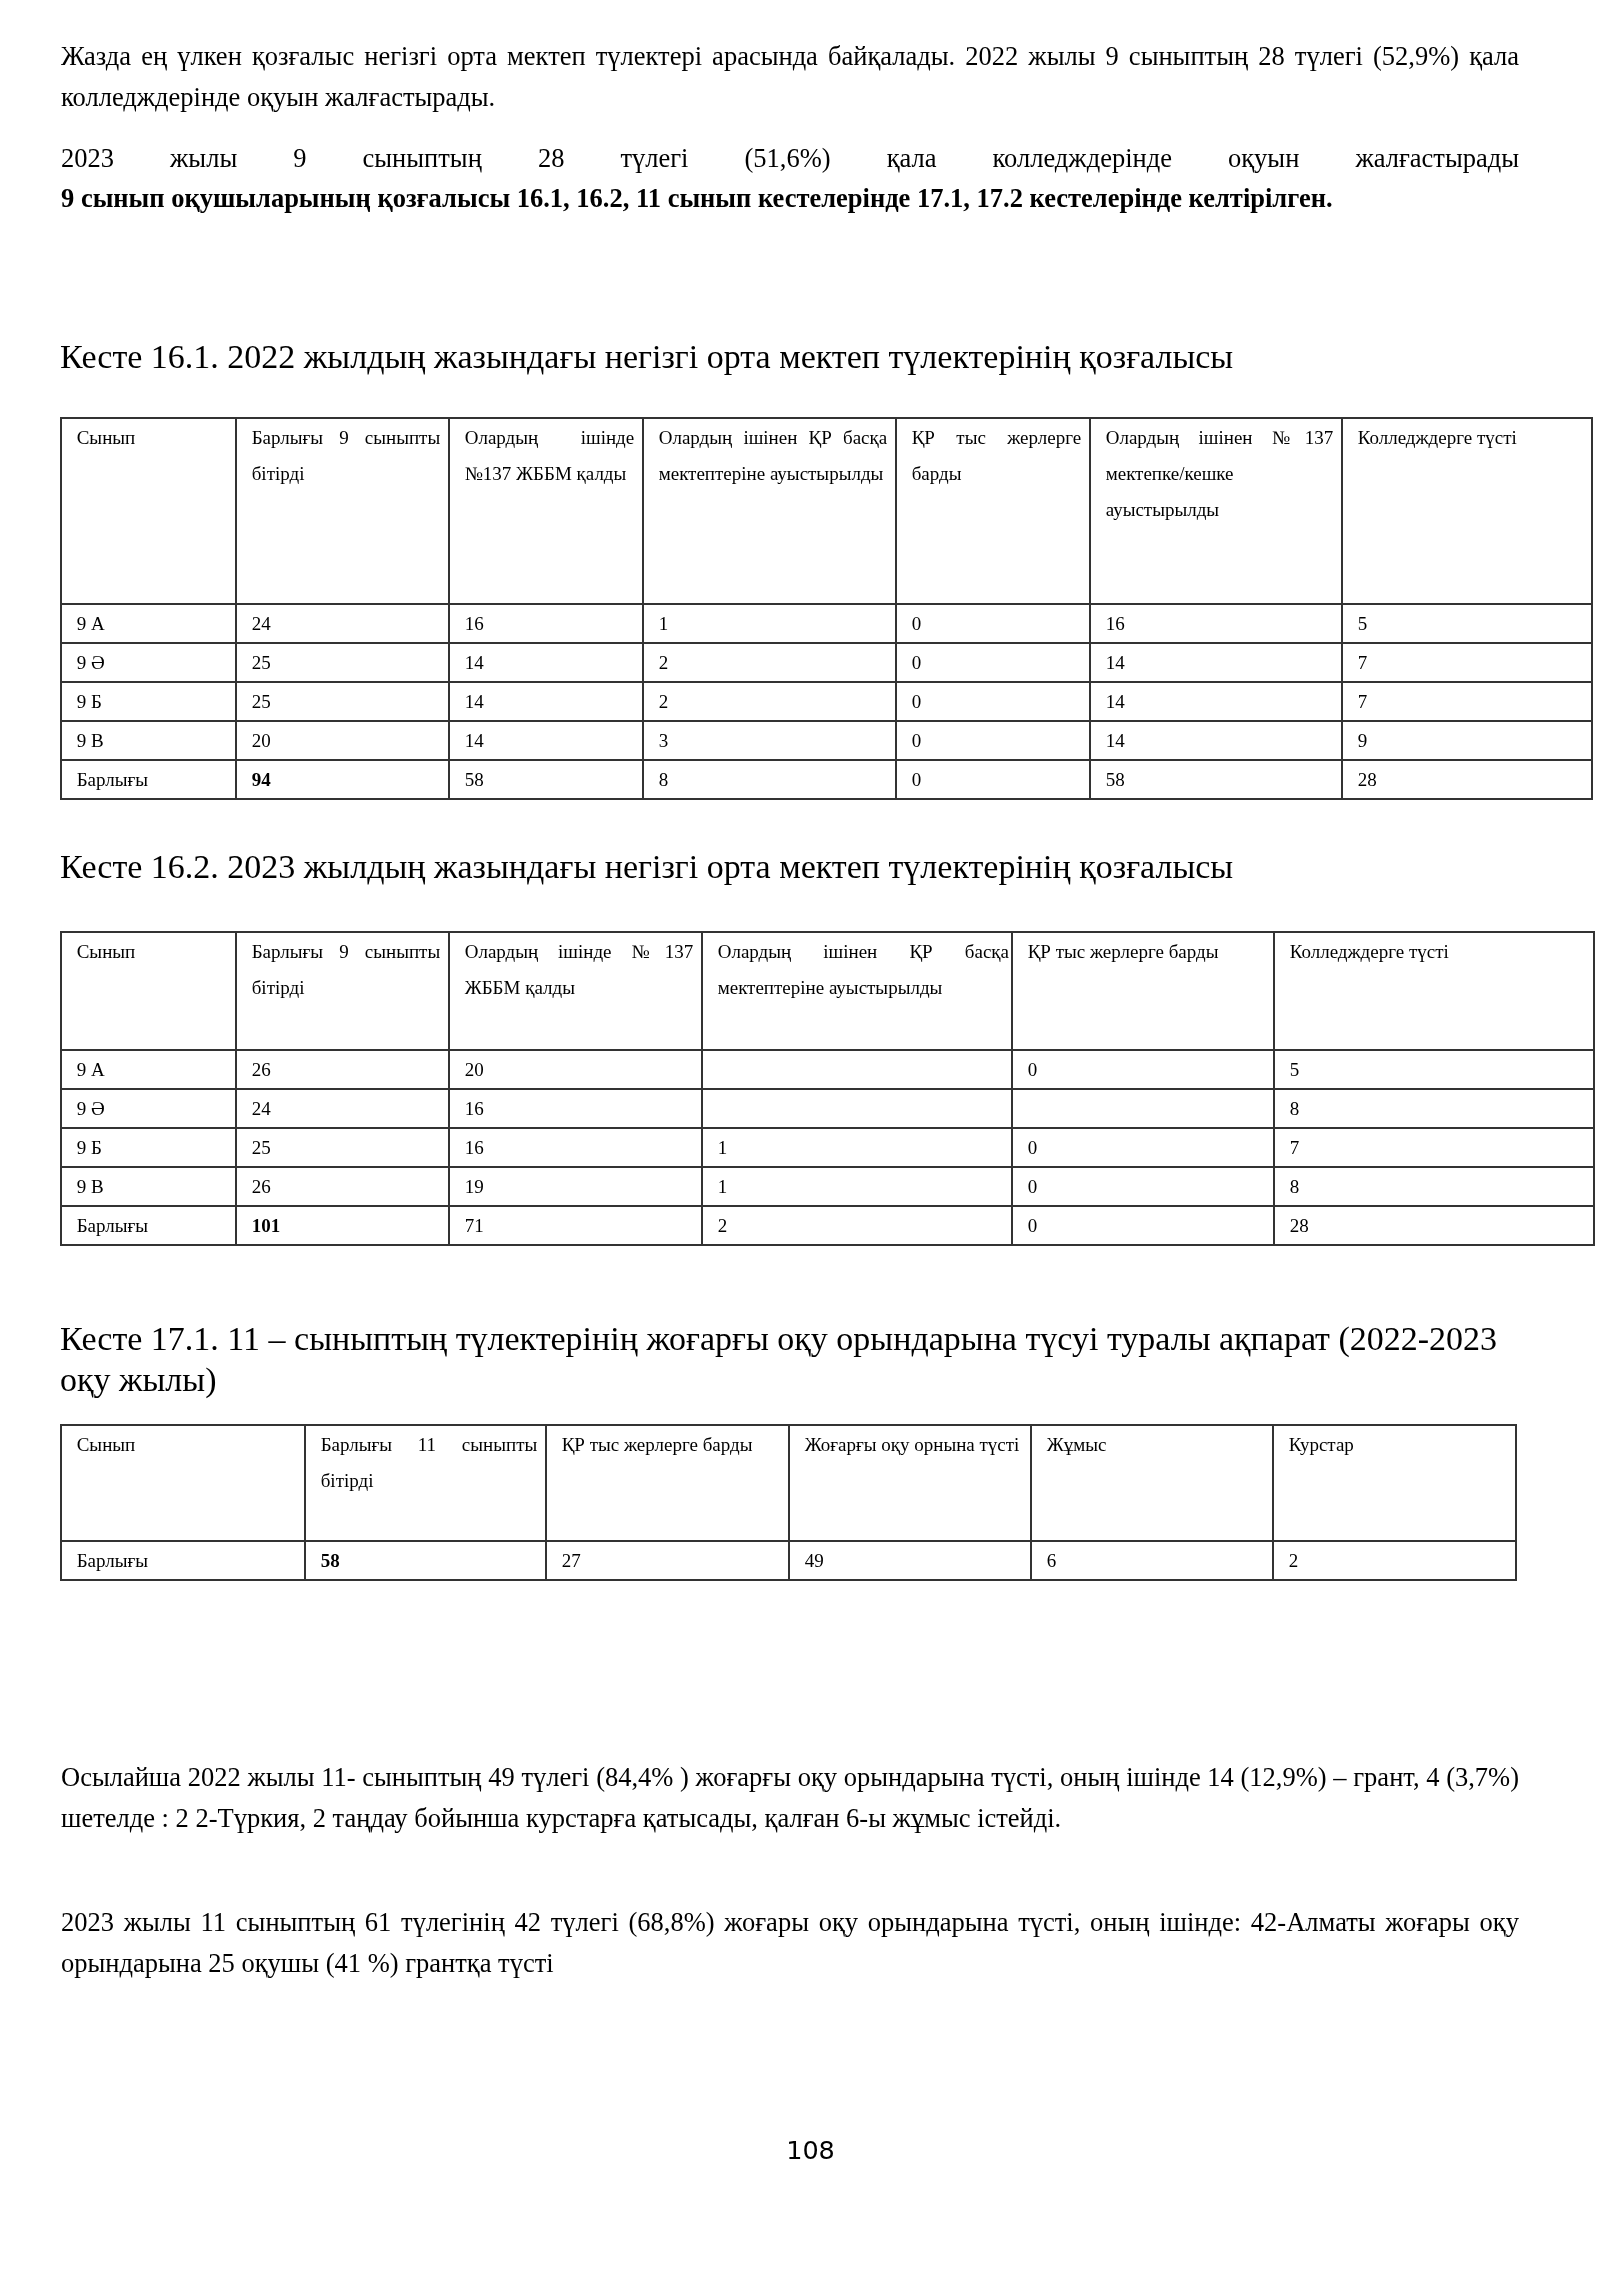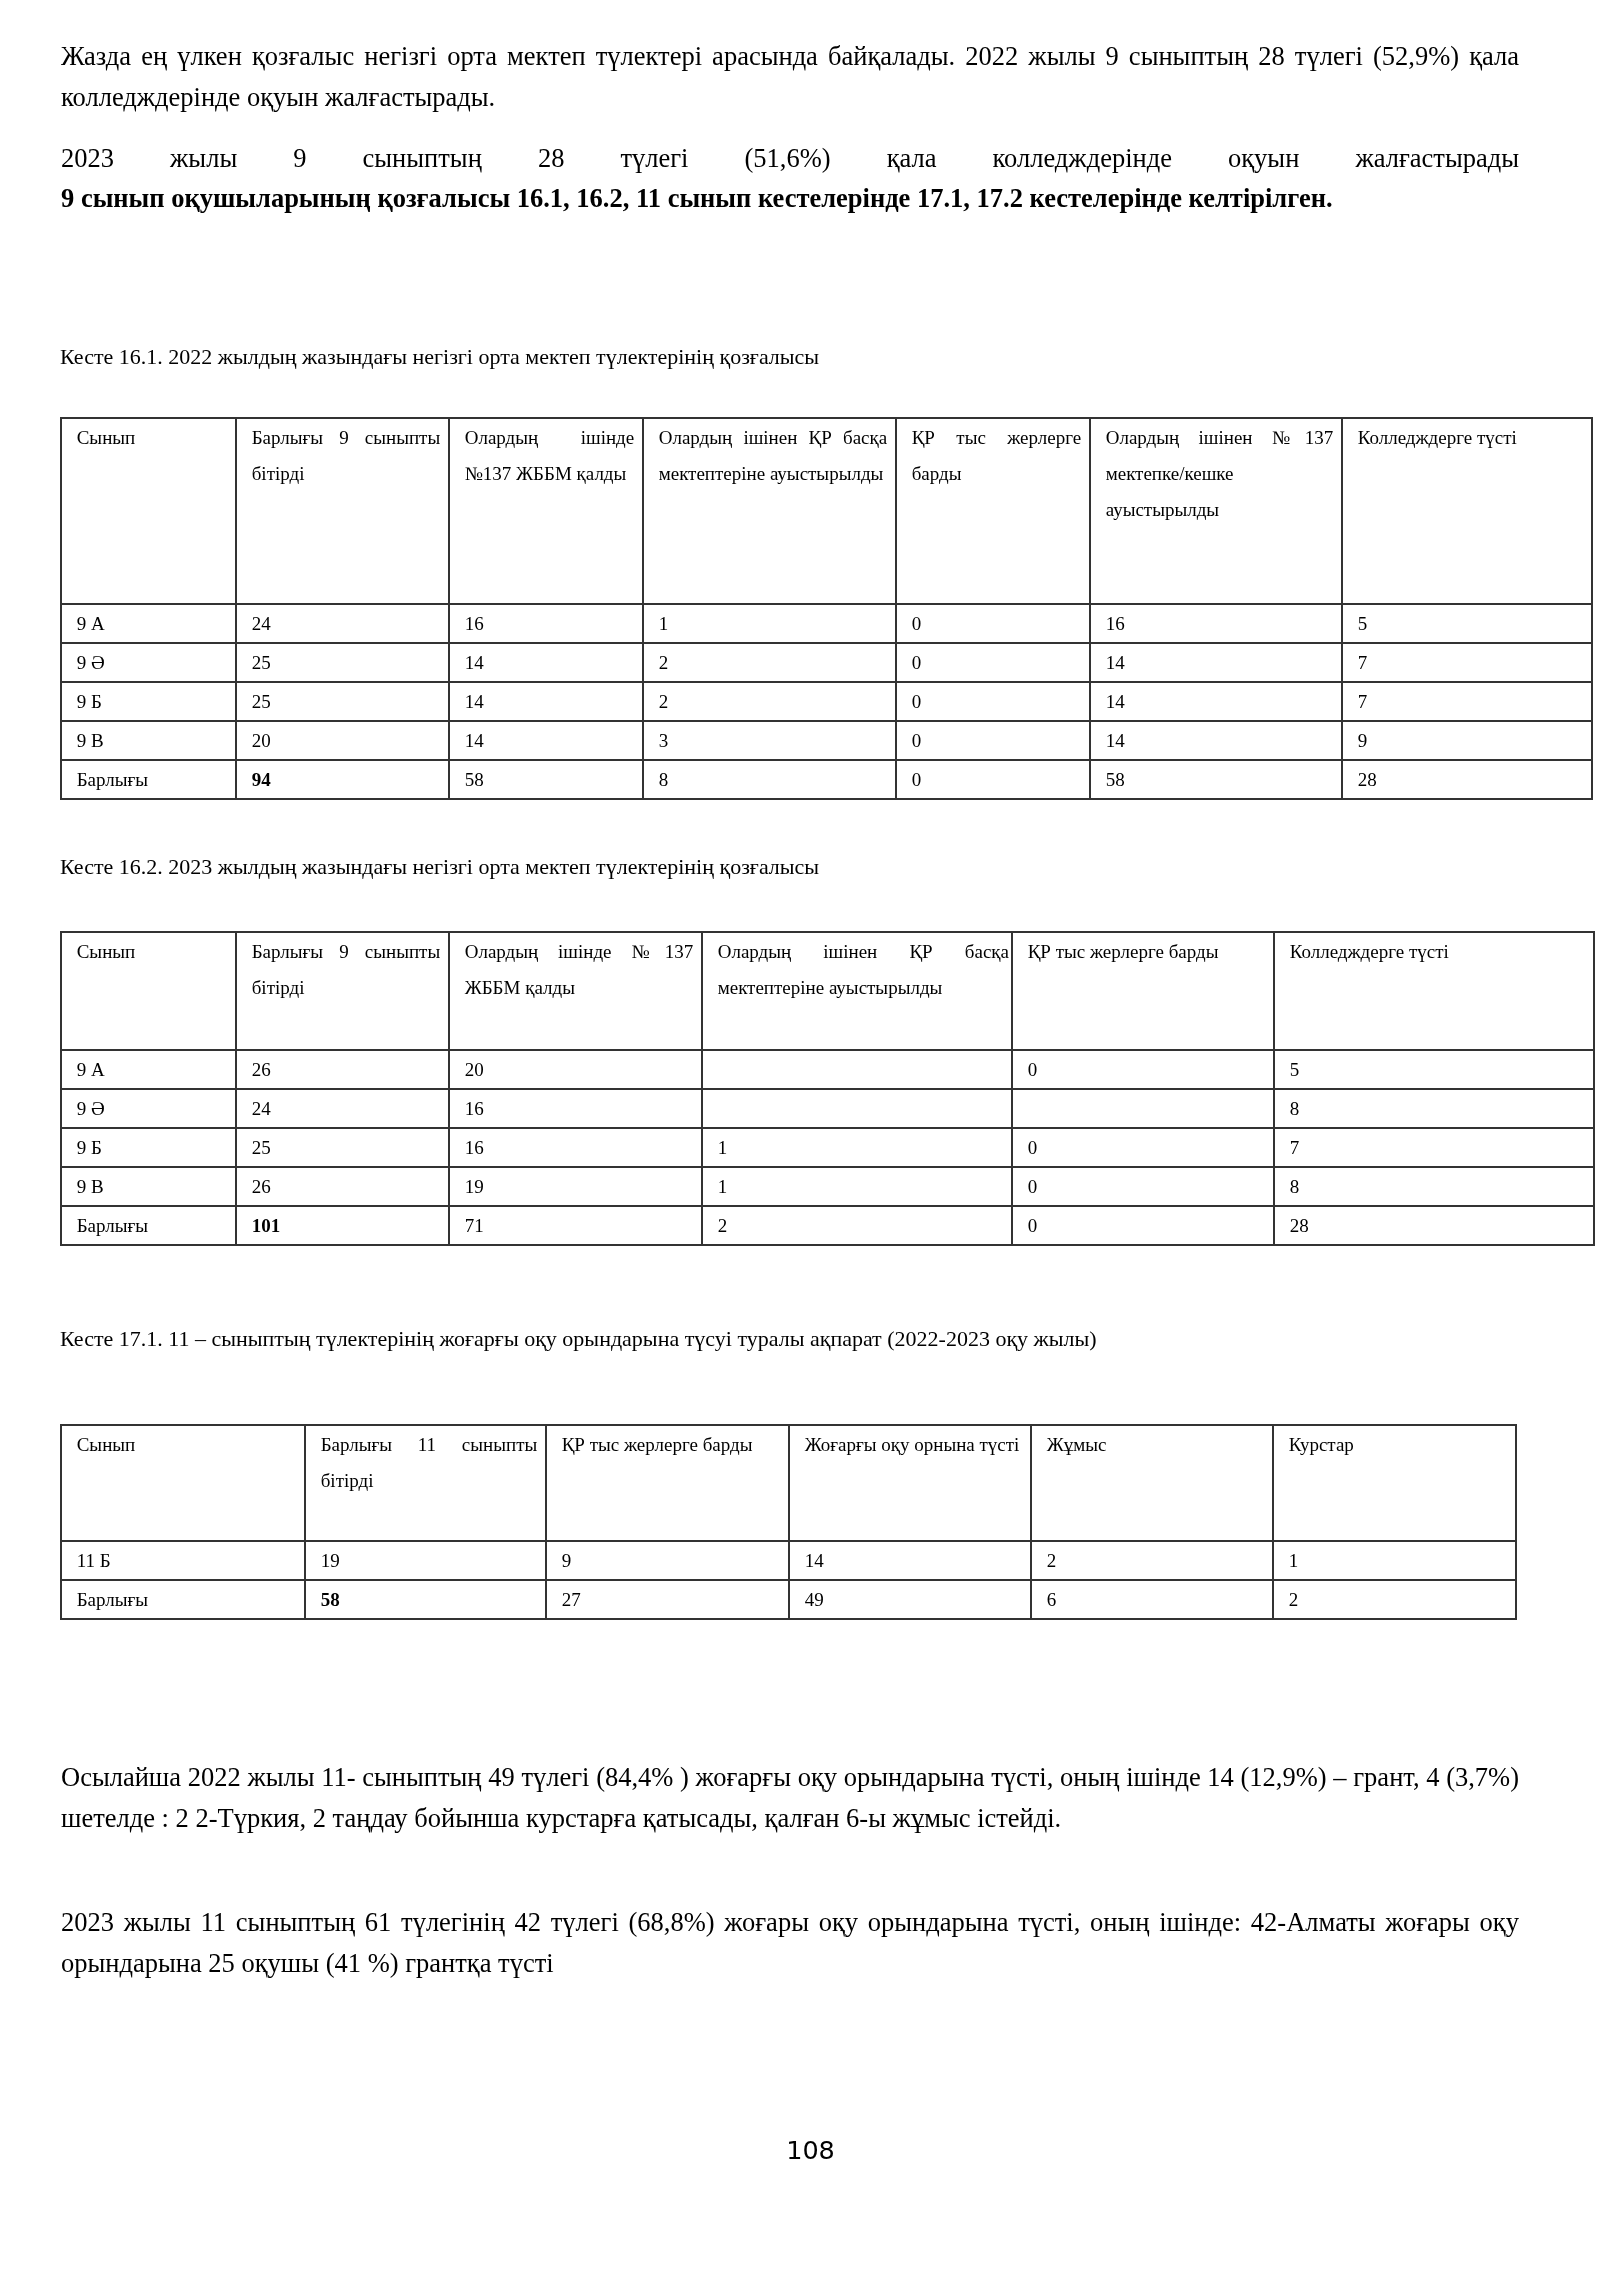--- a/index.html
+++ b/index.html
@@ -9,21 +9,21 @@
     color: #000000;
   }
   .p {
     position: absolute; left: 60px; width: 1458px;
     font-size: 26.5px; line-height: 41px; text-align: justify;
     margin: 1px;
   }
   .p.lastline-justify { text-align-last: justify; }
   .caption {
     position: absolute; left: 60px; width: 1458px;
-    font-size: 22px; line-height: 41px; margin: 0;
+    font-size: 34px; line-height: 41px; margin: 0;
   }
   table.t {
     position: absolute; left: 60px;
     border-collapse: collapse; table-layout: fixed;
     font-size: 19px; line-height: 36px;
   }
   table.t td {
     border: 2px solid #333333;
     vertical-align: top; padding: 1px 7.8px 0 14.7px;
     text-align: left; overflow: hidden;
@@ -187,28 +187,20 @@
   <tbody>
       <tr style="height:116px;">
     <td>Сынып</td>
     <td class="hj">Барлығы 11 сыныпты бітірді</td>
     <td class="hj">ҚР тыс жерлерге барды</td>
     <td class="hj">Жоғарғы оқу орнына түсті</td>
     <td>Жұмыс</td>
     <td>Курстар</td>
   </tr>
   <tr style="height:39px;">
-    <td>11 Б</td>
-    <td>19</td>
-    <td>9</td>
-    <td>14</td>
-    <td>2</td>
-    <td>1</td>
-  </tr>
-  <tr style="height:39px;">
     <td>Барлығы</td>
     <td class="b">58</td>
     <td>27</td>
     <td>49</td>
     <td>6</td>
     <td>2</td>
   </tr>
 </tbody>
   </table>
 

